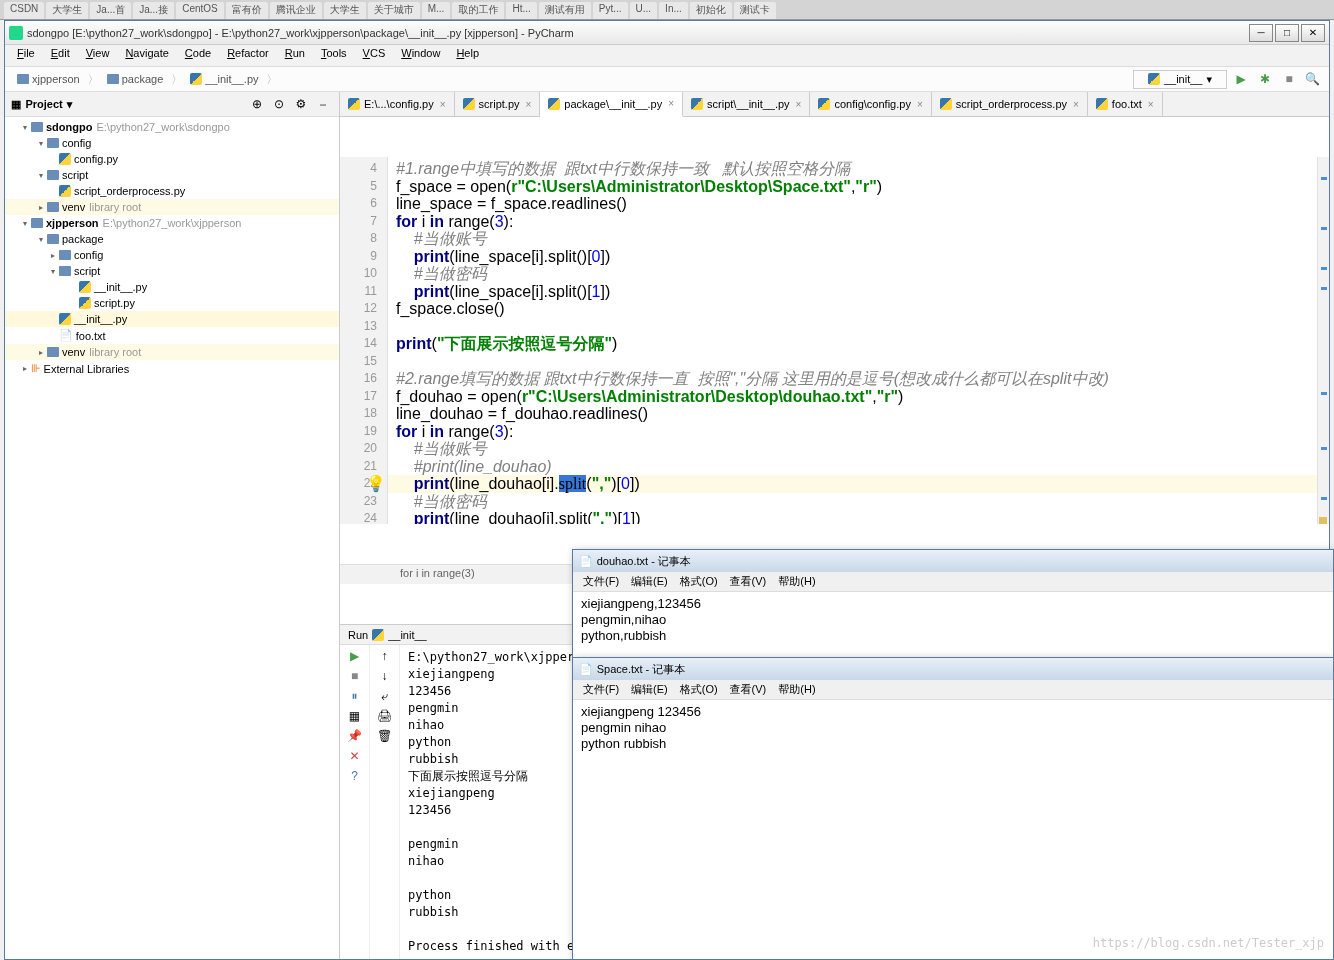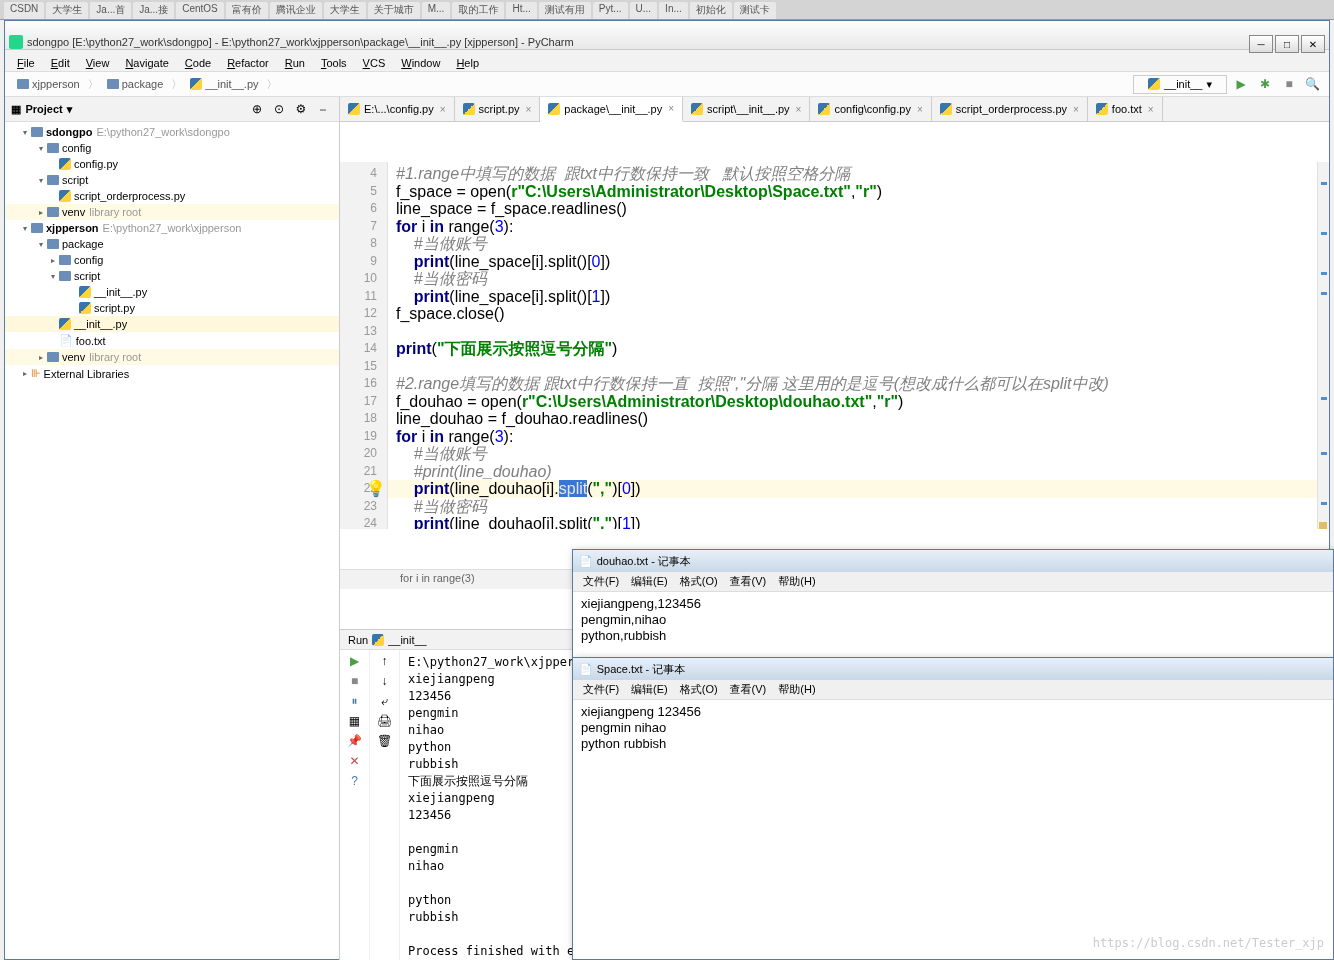--- a/index.html
+++ b/index.html
@@ -2,27 +2,27 @@
 <html><head>
   <meta charset="utf-8">
   <style>
     * { margin: 0; padding: 0; box-sizing: border-box; font-family: "Segoe UI", Tahoma, sans-serif; }
     body { font-size: 12px; background: #f0f0f0; overflow: hidden; width: 1334px; height: 960px; position: relative; }
     
     .browser-tabs { height: 20px; background: #d4d4d4; display: flex; gap: 2px; padding: 2px 4px 0; overflow: hidden; border-bottom: 1px solid #999; }
     .browser-tab { background: #e8e8e8; padding: 1px 6px; font-size: 10px; color: #555; white-space: nowrap; border-radius: 2px 2px 0 0; }
     
     .window-frame { border: 1px solid #5a7ba0; background: #fff; position: absolute; top: 20px; left: 4px; right: 4px; bottom: 0; }
-    .title-bar { height: 24px; background: linear-gradient(#fdfdfd, #e8e8e8); display: flex; align-items: flex-start; justify-content: space-between; padding: 14px 4px; border-bottom: 1px solid #ccc; }
+    .title-bar { height: 24px; background: linear-gradient(#fdfdfd, #e8e8e8); display: flex; align-items: center; justify-content: space-between; padding: 8px 4px; border-bottom: 1px solid #ccc; }
     .title-left { display: flex; align-items: center; gap: 4px; font-size: 11px; color: #333; }
     .app-icon { width: 14px; height: 14px; background: #21d789; border-radius: 2px; }
     .win-controls { display: flex; gap: 2px; }
     .win-btn { width: 24px; height: 18px; border: 1px solid #888; background: linear-gradient(#fff, #ddd); display: flex; align-items: center; justify-content: center; font-size: 10px; cursor: pointer; }
     
-    .menu-bar { height: 22px; background: #f2f2f2; display: flex; align-items: flex-end; padding: 0 4px; border-bottom: 1px solid #ddd; }
+    .menu-bar { height: 22px; background: #f2f2f2; display: flex; align-items: flex-start; padding: 0 4px; border-bottom: 1px solid #ddd; }
     .menu-item { padding: 2px 8px; font-size: 11px; cursor: pointer; }
     .menu-item u { text-decoration: underline; }
     
     .toolbar-nav { height: 25px; background: #fcfcfc; display: flex; align-items: center; padding: 0 6px; border-bottom: 1px solid #ddd; justify-content: space-between; }
     .breadcrumb { display: flex; align-items: center; gap: 2px; font-size: 11px; color: #555; }
     .bc-item { padding: 2px 6px; display: flex; align-items: center; gap: 3px; cursor: pointer; }
     .bc-sep { color: #aaa; }
     .folder-ico { width: 12px; height: 10px; background: #6b8eb8; border-radius: 1px; display: inline-block; }
     .py-ico { width: 12px; height: 12px; background: linear-gradient(135deg, #3776ab 50%, #ffd43b 50%); border-radius: 2px; display: inline-block; }
     .toolbar-right { display: flex; align-items: center; gap: 4px; }
@@ -49,21 +49,21 @@
     .tab-close { color: #888; font-size: 10px; margin-left: 2px; }
     
     .code-area { flex: 1; display: flex; background: #fff; position: relative; overflow: hidden; }
     .gutter { width: 48px; background: #f2f2f2; text-align: right; padding: 3px 10px 3px 4px; color: #999; font-family: Consolas, monospace; font-size: 12px; line-height: 17.5px; border-right: 1px solid #e0e0e0; }
     .code { flex: 1; padding: 3px 8px; font-family: Consolas, monospace; font-size: 16px; line-height: 17.5px; white-space: pre; position: relative; }
     .code-line.hl { background: #fffae3; margin: 0 -8px; padding: 0 8px; }
     .kw { color: #000080; font-weight: bold; }
     .str { color: #008000; font-weight: bold; }
     .cmt { color: #808080; font-style: italic; }
     .num { color: #0000ff; }
-    .sel { background: #3875d6; color: #e5e5e5; }
+    .sel { background: #3875d6; color: #000000; font-family: Liberation Serif, serif; }
     .bulb { position: absolute; left: -22px; color: #f0a030; }
     
     .bc-bar { height: 20px; background: #f2f2f2; border-top: 1px solid #ddd; padding: 2px 60px; font-size: 11px; color: #666; }
     
     .run-panel { height: 335px; border-top: 1px solid #ccc; background: #fff; display: flex; flex-direction: column; }
     .run-header { height: 20px; background: #f2f2f2; padding: 2px 8px; font-size: 11px; border-bottom: 1px solid #ddd; display: flex; align-items: center; gap: 4px; }
     .run-body { flex: 1; display: flex; }
     .run-controls { width: 30px; border-right: 1px solid #eee; display: flex; flex-direction: column; align-items: center; padding-top: 4px; gap: 6px; }
     .run-controls2 { width: 30px; border-right: 1px solid #eee; display: flex; flex-direction: column; align-items: center; padding-top: 4px; gap: 6px; }
     .run-output { flex: 1; padding: 4px 8px; font-family: Consolas, monospace; font-size: 12px; line-height: 17px; white-space: pre; color: #000; }

